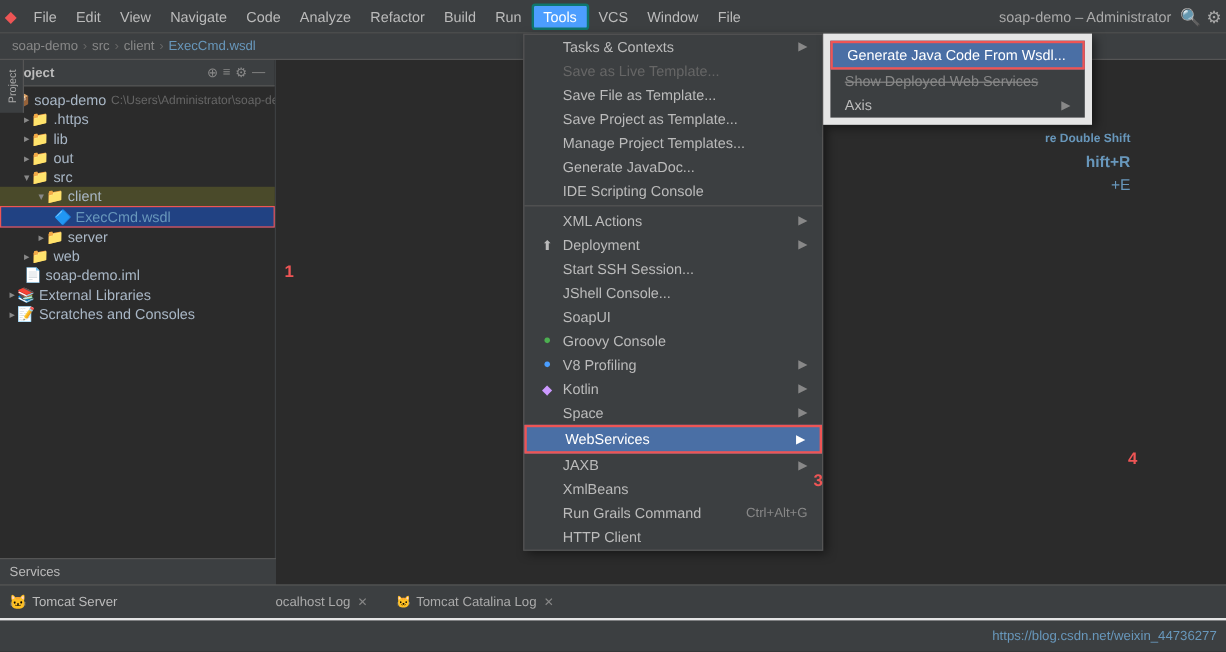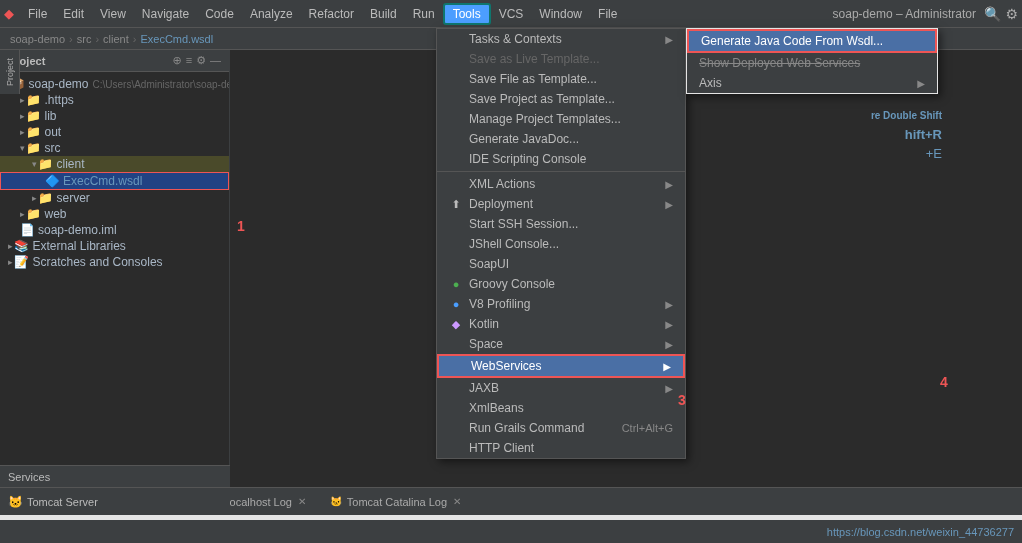--- a/index.html
+++ b/index.html
@@ -181,23 +181,23 @@
       background: #555;
       margin: 2px 0;
     }
     .menu-item.disabled { color: #666; cursor: default; }
 
     
     .webservices-submenu {
       position: absolute;
       top: 28px;
       left: 686px;
-      width: 252px;
-      background: #3c3f41;
-      border: 1px solid #e5e5e5;
+      width: 224px;
+      background: #3c3f41;
+      border: 6px solid #e5e5e5;
       box-shadow: 3px 3px 8px rgba(0,0,0,0.5);
       z-index: 101;
       pointer-events: all;
     }
     .webservices-submenu .menu-item.highlighted-item {
       background: #4a6fa5;
       color: white;
     }
 
     
@@ -240,21 +240,21 @@
     .statusbar {
       position: absolute;
       bottom: 0;
       left: 0;
       right: 0;
       height: 28px;
       background: #3c3f41;
       display: flex;
       align-items: center;
       padding: 0 8px;
-      border-top: 5px solid #e5e5e5;
+      border-top: 2px solid #e5e5e5;
       font-size: 11px;
       color: #aaa;
     }
     .statusbar .url { color: #6897bb; margin-left: auto; }
 
     
     .tools-active {
       background: #4c9eff !important;
       color: white !important;
       border: 2px solid #e55;

